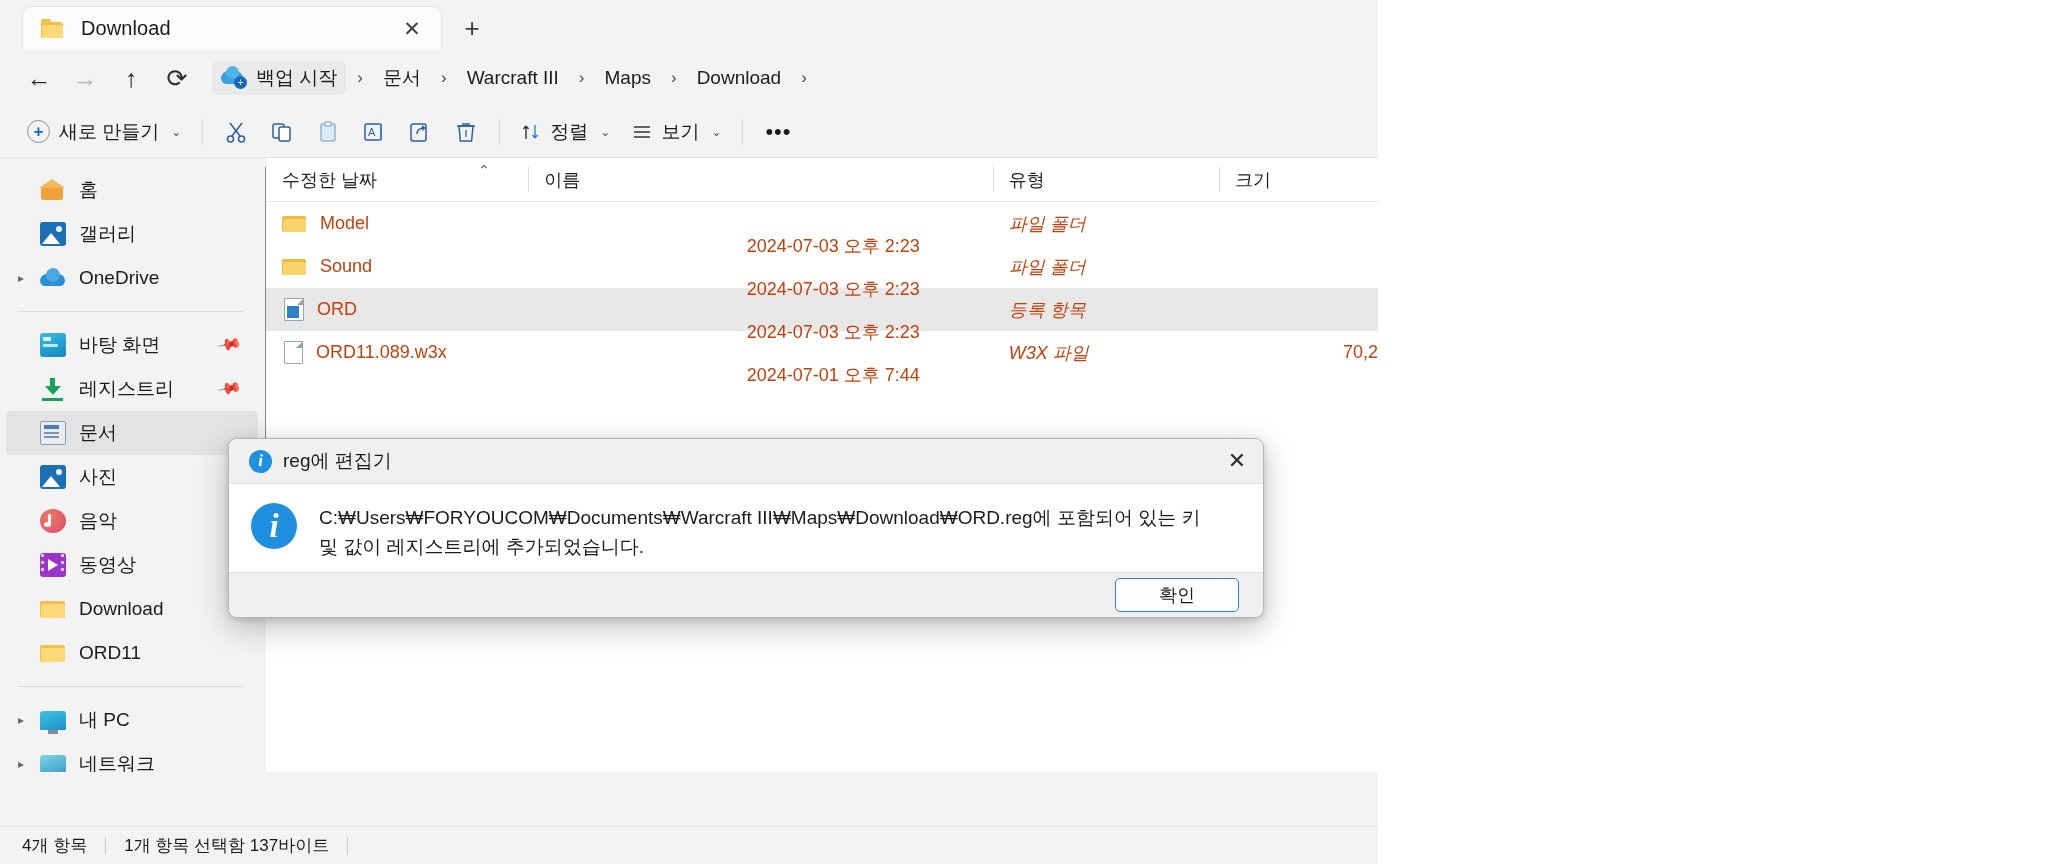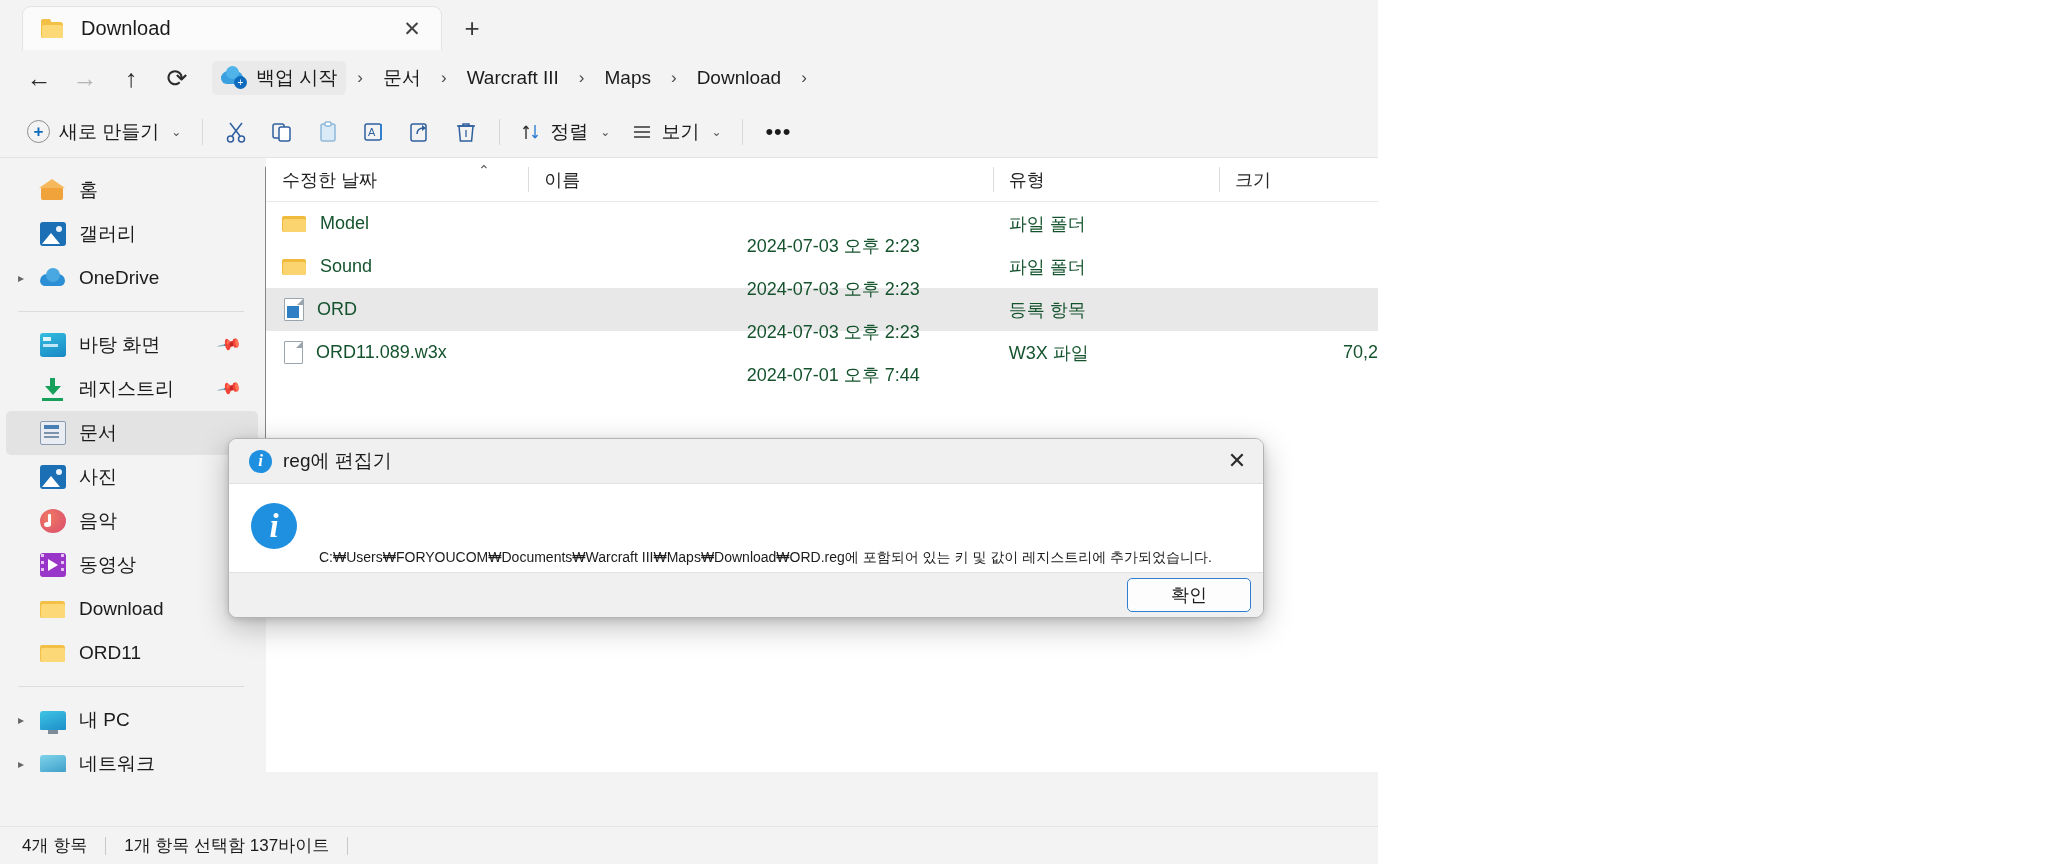--- a/index.html
+++ b/index.html
@@ -271,27 +271,27 @@
   }
   .col-name { width: 468px; }
   .col-date { width: 264px; }
   .col-type { width: 228px; }
   .col-size { width: 160px; }
   #sort-caret {
     position: absolute; left: 212px; top: 4px; font-size: 14px; color: #555;
   }
 
   .file-row {
-    display: flex; align-items: center; height: 43px; font-size: 18px; color: #14532d;
+    display: flex; align-items: center; height: 43px; font-size: 18px; color: #c2410c;
   }
   .file-row.selected { background: #e8e8e8; }
   .file-cell { padding-left: 16px; overflow: hidden; white-space: nowrap; }
   .file-cell.name { width: 468px; display: flex; align-items: center; gap: 13px; }
   .file-cell.date { width: 264px; margin-top: 44px; }
-  .file-cell.type { width: 228px; }
+  .file-cell.type { width: 228px; font-style: italic; }
   .file-cell.size { width: 160px; text-align: right; padding-right: 0; padding-left: 0; }
 
   .row-icon { width: 25px; height: 23px; position: relative; flex: none; }
   .row-icon.folder::before {
     content: ""; position: absolute; left: 0; top: 4px; width: 24px; height: 16px;
     background: #f0bb3c; border-radius: 2px;
   }
   .row-icon.folder::after {
     content: ""; position: absolute; left: 1px; top: 7px; width: 23px; height: 13px;
     background: #fbd470; border-radius: 2px;
@@ -361,25 +361,25 @@
     display: flex; align-items: flex-start; padding: 19px 24px 0 22px;
   }
   #dialog-info-icon {
     width: 46px; height: 46px; border-radius: 50%;
     background: #1f8fe0; color: #fff;
     font-size: 33px; font-style: italic; font-weight: 700;
     display: flex; align-items: center; justify-content: center;
     margin-right: 22px; flex: none; font-family: "Liberation Serif", serif;
   }
   #dialog-message {
-    font-size: 14px; color: #1b1b1b; line-height: 1.55; max-width: 905px; margin-top: 44px;
+    font-size: 19px; color: #1b1b1b; line-height: 1.55; max-width: 905px;
   }
   #dialog-footer {
     height: 44px; display: flex; align-items: center; justify-content: flex-end;
-    padding-right: 12px; background: #f0f0f0;
+    padding-right: 24px; background: #f0f0f0;
   }
   #dialog-ok-button {
     min-width: 124px; height: 34px;
     background: #fdfdfd; border: 1.5px solid #2f7fd0; border-radius: 5px;
     display: flex; align-items: center; justify-content: center;
     font-size: 18px; color: #1b1b1b;
   }
 </style>
 </head>
 <body>

